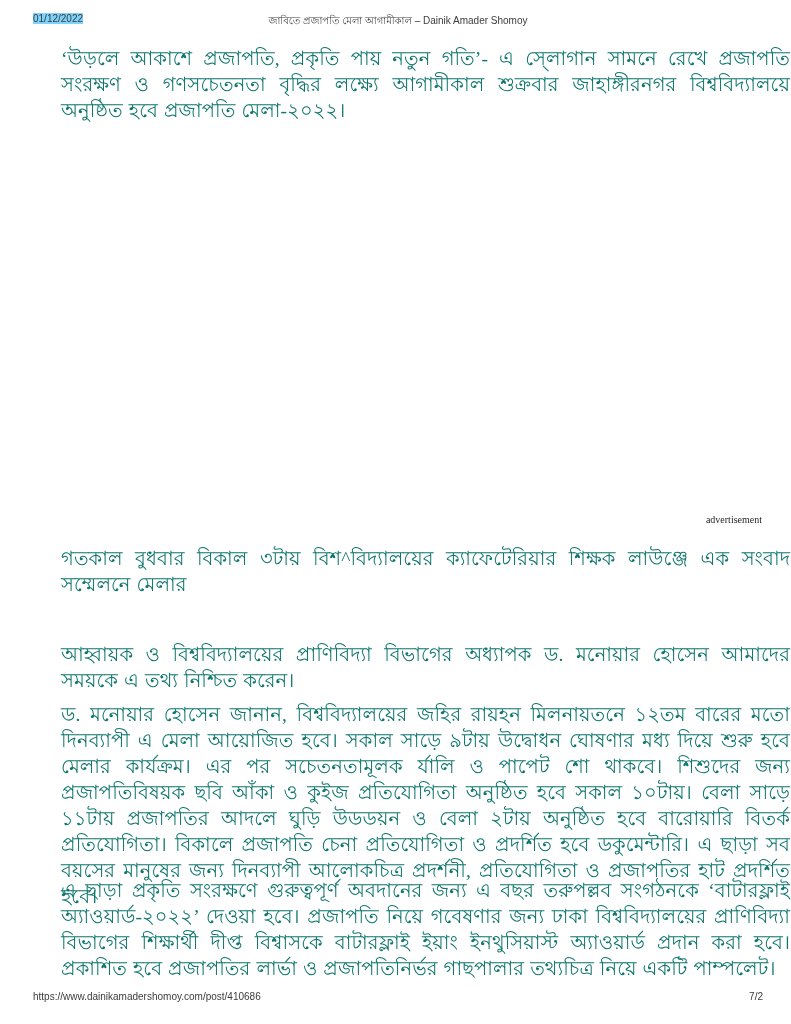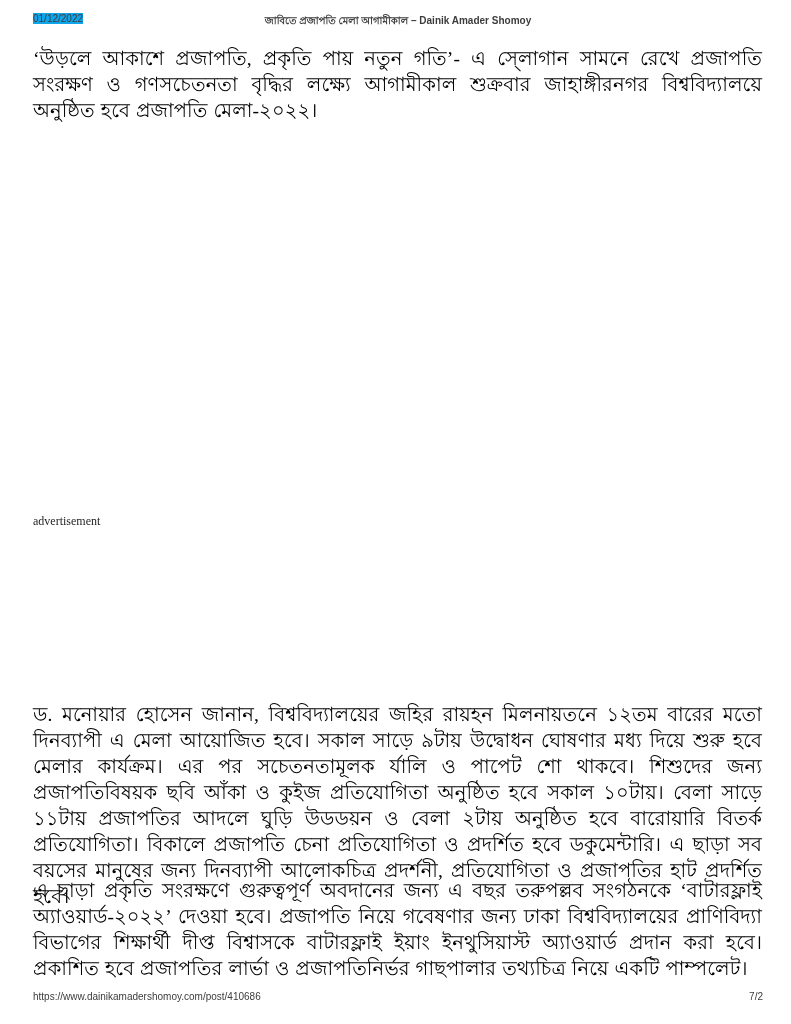--- a/index.html
+++ b/index.html
@@ -29,63 +29,65 @@
     align-items: baseline;
   }
   .print-header { top: 13px; }
   .print-footer { top: 991px; }
   .print-header .center-title {
     position: absolute;
     left: 0;
     right: 0;
     text-align: center;
     color: #3c3c3c;
-    font-weight: bold;
   }
-  .print-header .date { position: relative; z-index: 2; background: #0ea5e9; }
+  .print-header .date { position: relative; z-index: 2; background: #7dd3fc; }
   
   .block {
     position: absolute;
     left: 33px;
     width: 729px;
   }
   .bn-para {
     font-size: 19.5px;
     line-height: 26px;
     text-align: justify;
     text-align-last: left;
-    color: #000000;
+    color: #0f766e;
     letter-spacing: 0.1px;
     word-spacing: 1px;
+    margin-left: 28px;
   }
   .ad-label {
     font-family: "Liberation Serif", "DejaVu Serif", serif;
-    font-size: 12px;
+    font-size: 10px;
     color: #1f1f1f;
-    text-align: left;
+    text-align: right;
   }
 </style>
 </head>
 <body>
 
 <div class="page">
 
   <div class="print-meta print-header">
     <span class="center-title">জাবিতে প্রজাপতি মেলা আগামীকাল – Dainik Amader Shomoy</span>
     <span class="date">01/12/2022</span>
   </div>
 
   <div class="block bn-para" style="top:46px;">‘উড়লে আকাশে প্রজাপতি, প্রকৃতি পায় নতুন গতি’- এ সে্লাগান সামনে রেখে প্রজাপতি সংরক্ষণ ও গণসচেতনতা বৃদ্ধির লক্ষ্যে আগামীকাল শুক্রবার জাহাঙ্গীরনগর বিশ্ববিদ্যালয়ে অনুষ্ঠিত হবে প্রজাপতি মেলা-২০২২।</div>
 
   <div class="block" style="top:120px; height:390px;"></div>
 
   <div class="block ad-label" style="top:514px;">advertisement</div>
 
+  <div class="block bn-para" style="top:546px;">গতকাল বুধবার বিকাল ৩টায় বিশ^বিদ্যালয়ের ক্যাফেটেরিয়ার শিক্ষক লাউঞ্জে এক সংবাদ সম্মেলনে মেলার</div>
 
 
+  <div class="block bn-para" style="top:642px;">আহ্বায়ক ও বিশ্ববিদ্যালয়ের প্রাণিবিদ্যা বিভাগের অধ্যাপক ড. মনোয়ার হোসেন আমাদের সময়কে এ তথ্য নিশ্চিত করেন।</div>
 
   <div class="block bn-para" style="top:702px;">ড. মনোয়ার হোসেন জানান, বিশ্ববিদ্যালয়ের জহির রায়হন মিলনায়তনে ১২তম বারের মতো দিনব্যাপী এ মেলা আয়োজিত হবে। সকাল সাড়ে ৯টায় উদ্বোধন ঘোষণার মধ্য দিয়ে শুরু হবে মেলার কার্যক্রম। এর পর সচেতনতামূলক র্যালি ও পাপেট শো থাকবে। শিশুদের জন্য প্রজাপতিবিষয়ক ছবি আঁকা ও কুইজ প্রতিযোগিতা অনুষ্ঠিত হবে সকাল ১০টায়। বেলা সাড়ে ১১টায় প্রজাপতির আদলে ঘুড়ি উডডয়ন ও বেলা ২টায় অনুষ্ঠিত হবে বারোয়ারি বিতর্ক প্রতিযোগিতা। বিকালে প্রজাপতি চেনা প্রতিযোগিতা ও প্রদর্শিত হবে ডকুমেন্টারি। এ ছাড়া সব বয়সের মানুষের জন্য দিনব্যাপী আলোকচিত্র প্রদর্শনী, প্রতিযোগিতা ও প্রজাপতির হাট প্রদর্শিত হবে।</div>
 
   <div class="block bn-para" style="top:878px;">এ ছাড়া প্রকৃতি সংরক্ষণে গুরুত্বপূর্ণ অবদানের জন্য এ বছর তরুপল্লব সংগঠনকে ‘বাটারফ্লাই অ্যাওয়ার্ড-২০২২’ দেওয়া হবে। প্রজাপতি নিয়ে গবেষণার জন্য ঢাকা বিশ্ববিদ্যালয়ের প্রাণিবিদ্যা বিভাগের শিক্ষার্থী দীপ্ত বিশ্বাসকে বাটারফ্লাই ইয়াং ইনথুসিয়াস্ট অ্যাওয়ার্ড প্রদান করা হবে। প্রকাশিত হবে প্রজাপতির লার্ভা ও প্রজাপতিনির্ভর গাছপালার তথ্যচিত্র নিয়ে একটি পাম্পলেট।</div>
 
   <div class="print-meta print-footer">
     <span>https://www.dainikamadershomoy.com/post/410686</span>
     <span>7/2</span>
   </div>
 

